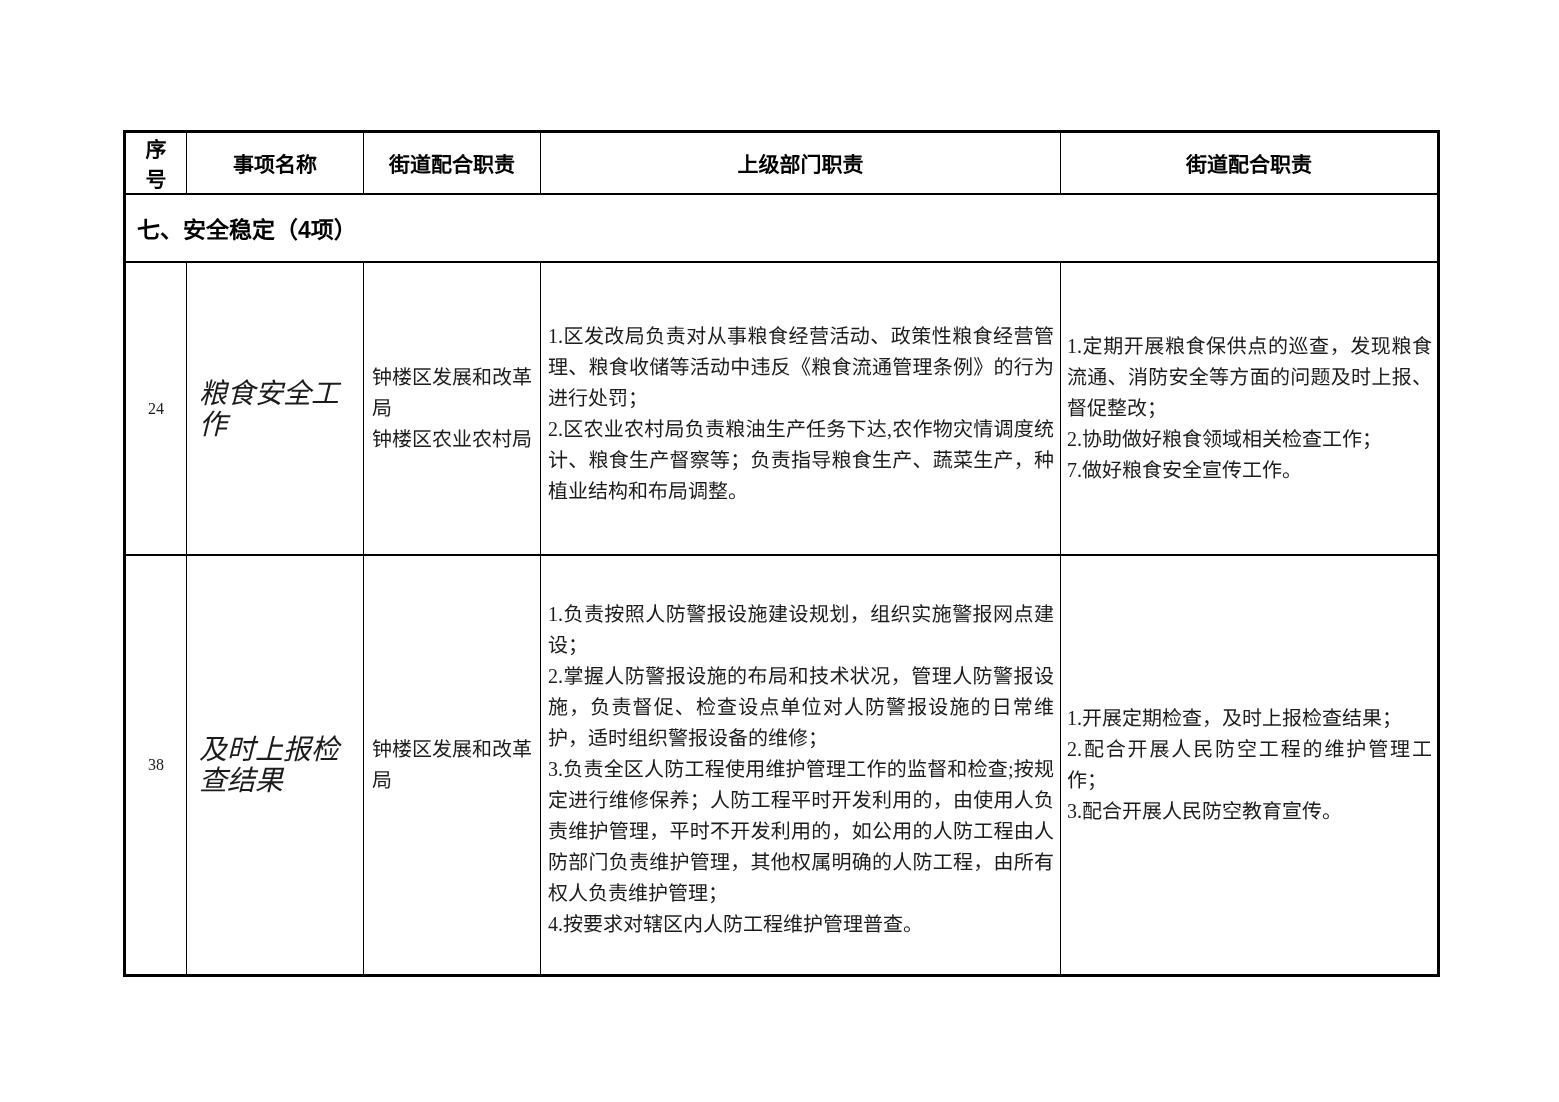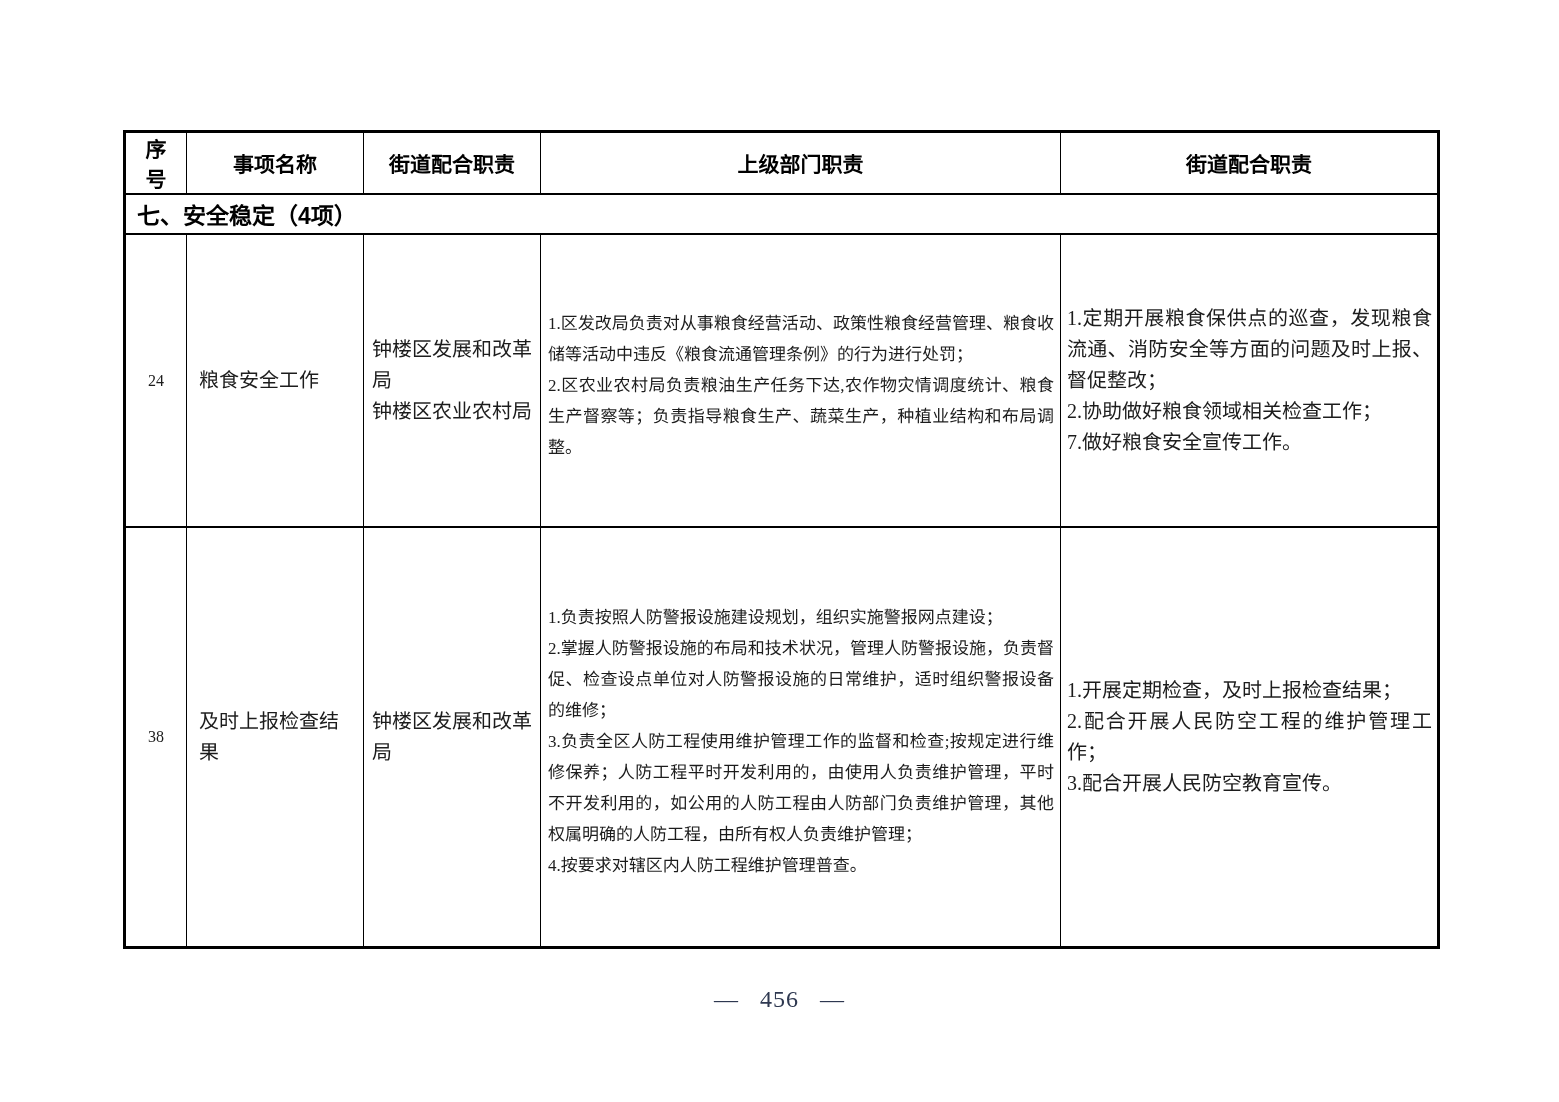--- a/index.html
+++ b/index.html
@@ -43,49 +43,50 @@
   }
   tr.header-row { height: 53px; }
   tr.header-row th {
     font-family: "Liberation Sans", "DejaVu Sans", sans-serif;
     font-weight: bold;
     font-size: 21px;
     text-align: center;
     color: #000;
     padding: 0 14px;
   }
-  tr.section-row { height: 40px; margin-left: 32px; }
+  tr.section-row { height: 68px; margin-left: 32px; }
   tr.section-row td {
     font-family: "Liberation Sans", "DejaVu Sans", sans-serif;
     font-weight: bold;
     font-size: 23px;
     text-align: left;
     padding: 0 0 0 11px;
     color: #000;
   }
   tr.row-24 { height: 293px; }
   tr.row-25 { height: 420px; }
   td.c-no {
     font-size: 16px;
     text-align: center;
   }
   td.c-name {
-    font-size: 20px;
+    font-size: 28px;
     line-height: 31px;
     padding: 0 12px;
     text-align: left;
+    font-style: italic;
   }
   td.c-dept {
     font-size: 20px;
     line-height: 31px;
     padding: 8px 8px;
     text-align: left;
   }
   td.c-sup {
-    font-size: 17px;
+    font-size: 20px;
     line-height: 31px;
     padding: 10px 6px 0 7px;
     text-align: justify;
   }
   td.c-street {
     font-size: 20px;
     line-height: 31px;
     padding: 0 5px 0 6px;
     text-align: justify;
   }
@@ -148,15 +149,14 @@
 2.掌握人防警报设施的布局和技术状况，管理人防警报设施，负责督促、检查设点单位对人防警报设施的日常维护，适时组织警报设备的维修；
 3.负责全区人防工程使用维护管理工作的监督和检查;按规定进行维修保养；人防工程平时开发利用的，由使用人负责维护管理，平时不开发利用的，如公用的人防工程由人防部门负责维护管理，其他权属明确的人防工程，由所有权人负责维护管理；
 4.按要求对辖区内人防工程维护管理普查。</td>
         <td class="c-street pre">1.开展定期检查，及时上报检查结果；
 2.配合开展人民防空工程的维护管理工作；
 3.配合开展人民防空教育宣传。</td>
       </tr>
     </tbody>
   </table>
 
-  <div class="page-number">— 456 —</div>
 
 </div>
 
 </body></html>

